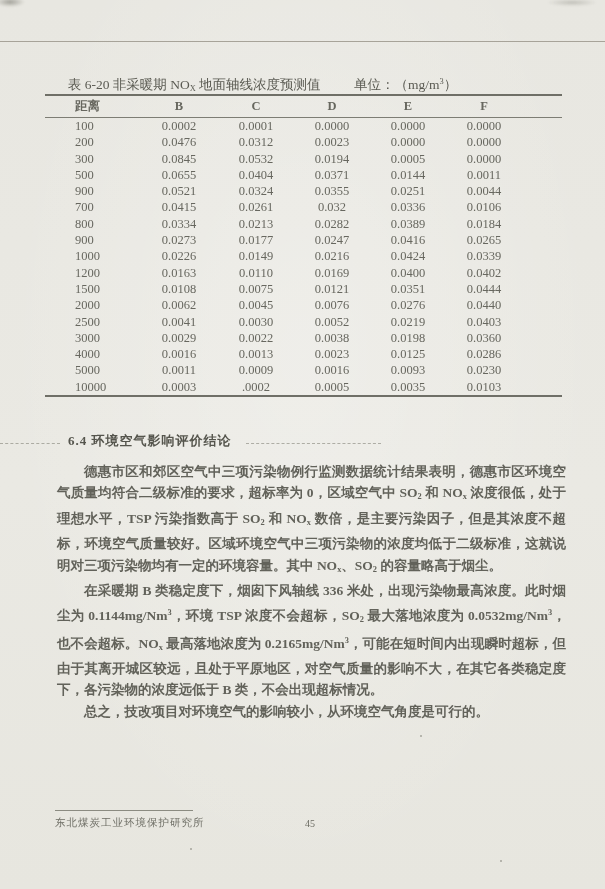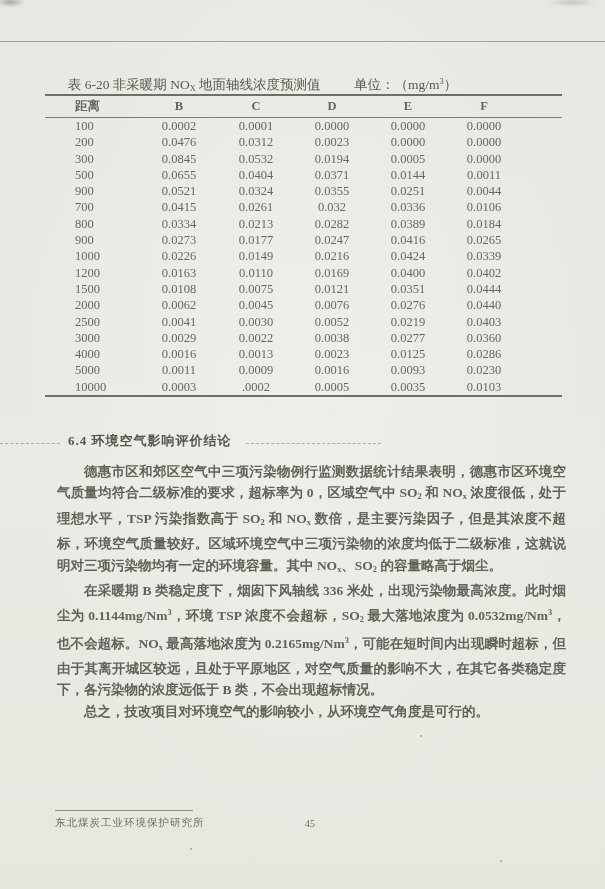--- a/index.html
+++ b/index.html
@@ -219,21 +219,21 @@
             <td>0.0030</td>
             <td>0.0052</td>
             <td>0.0219</td>
             <td>0.0403</td>
           </tr>
           <tr>
             <td>3000</td>
             <td>0.0029</td>
             <td>0.0022</td>
             <td>0.0038</td>
-            <td>0.0277</td>
+            <td>0.0198</td>
             <td>0.0360</td>
           </tr>
           <tr>
             <td>4000</td>
             <td>0.0016</td>
             <td>0.0013</td>
             <td>0.0023</td>
             <td>0.0125</td>
             <td>0.0286</td>
           </tr>

